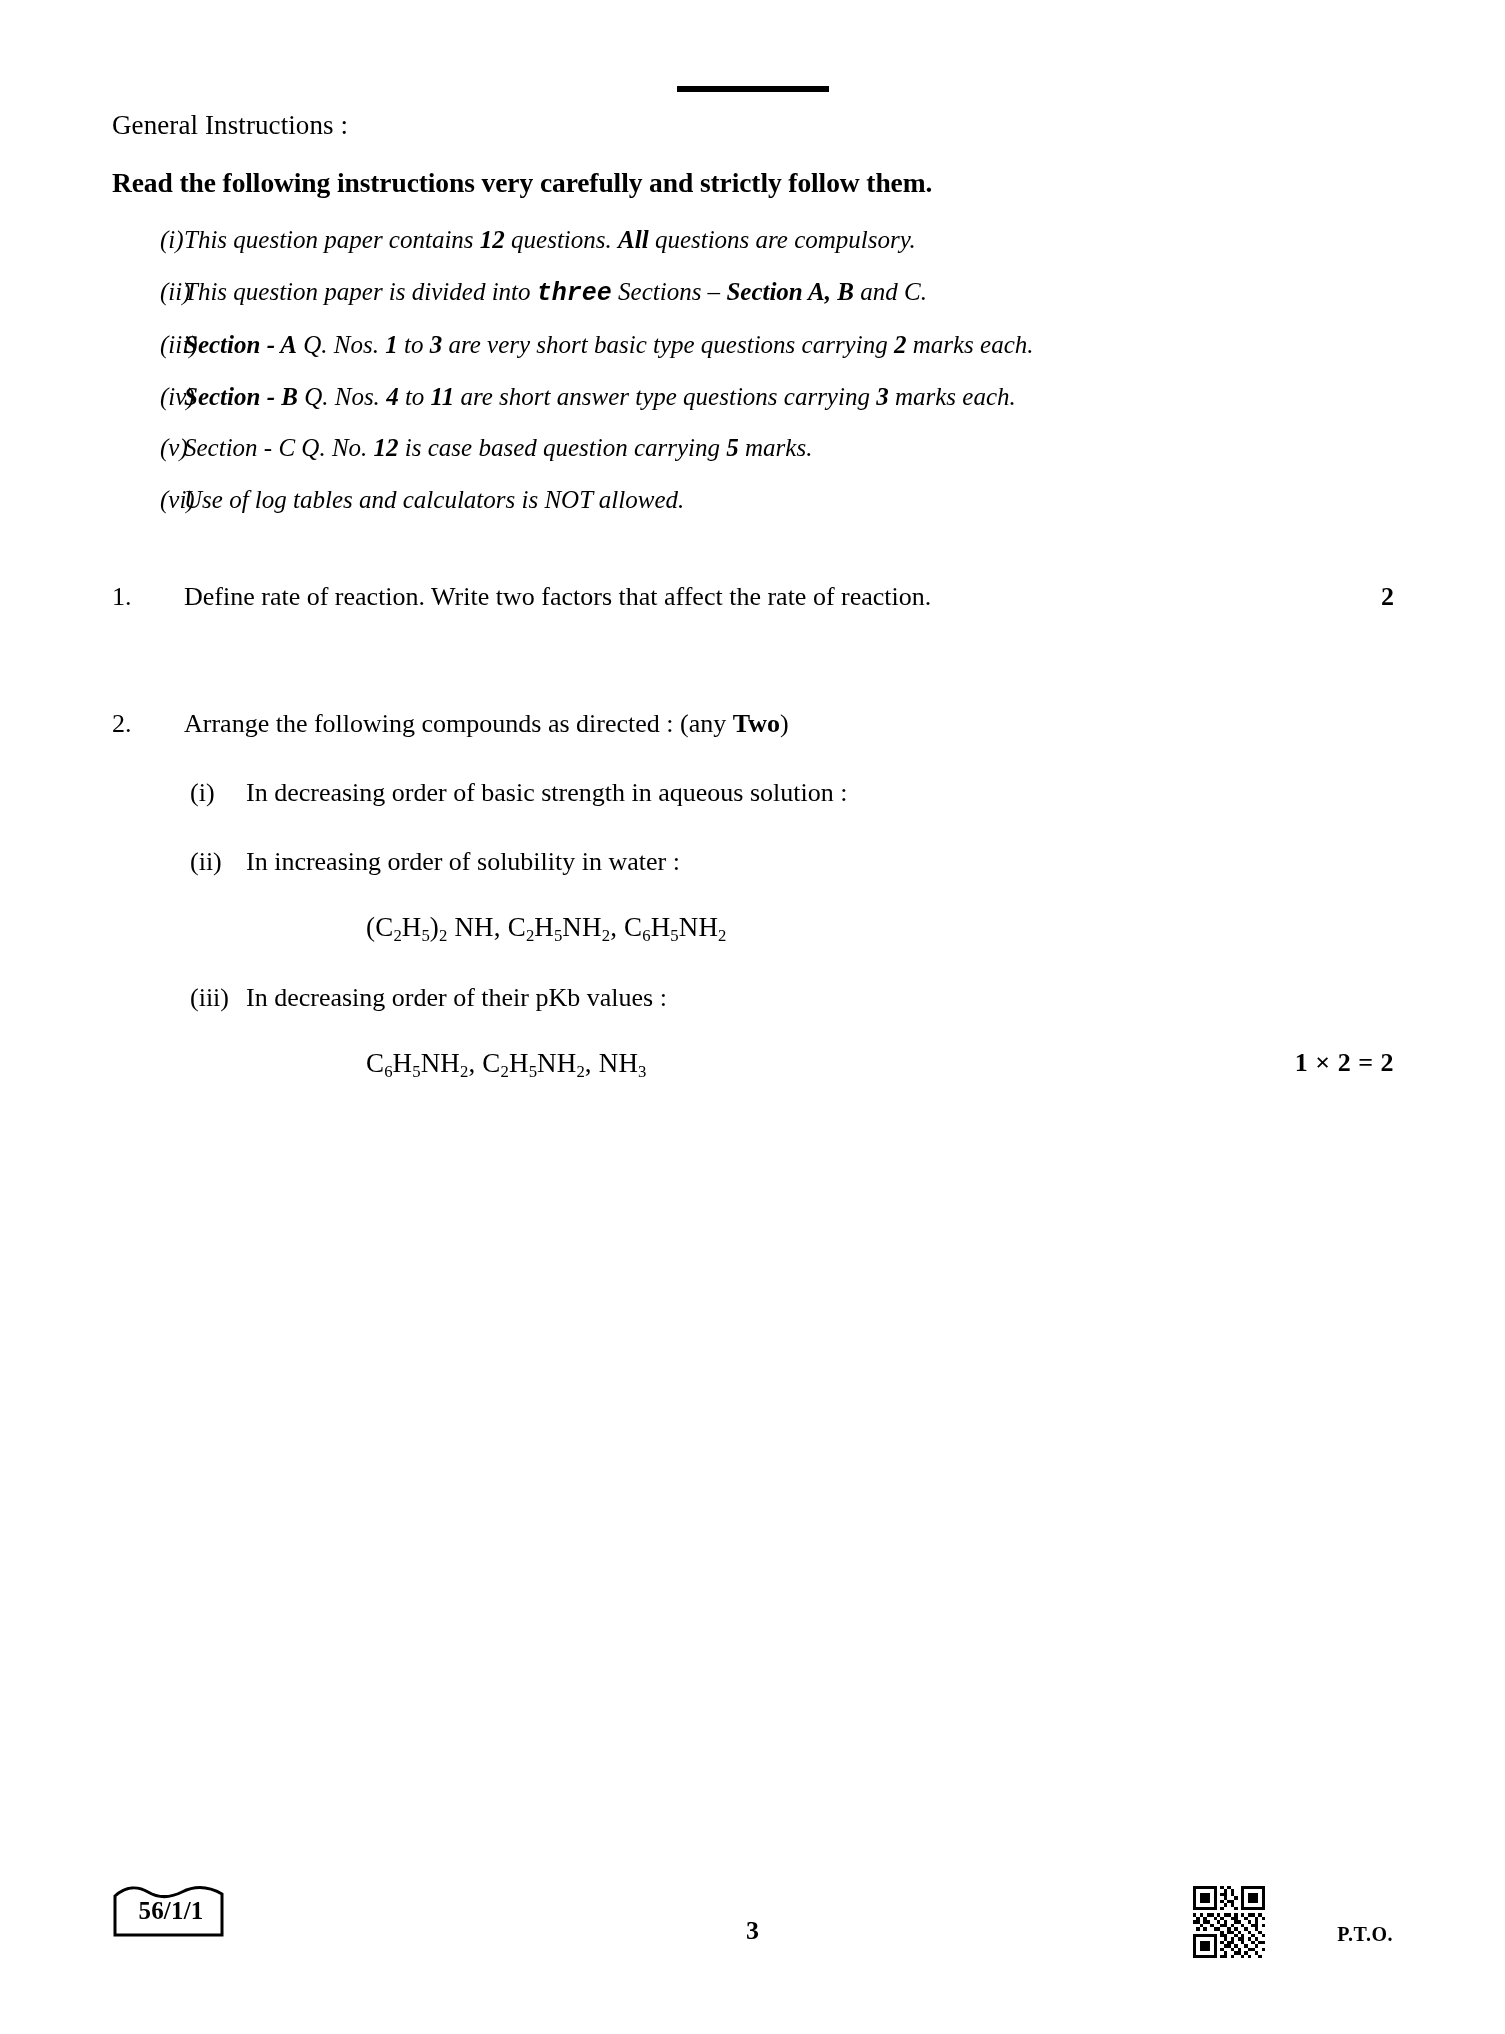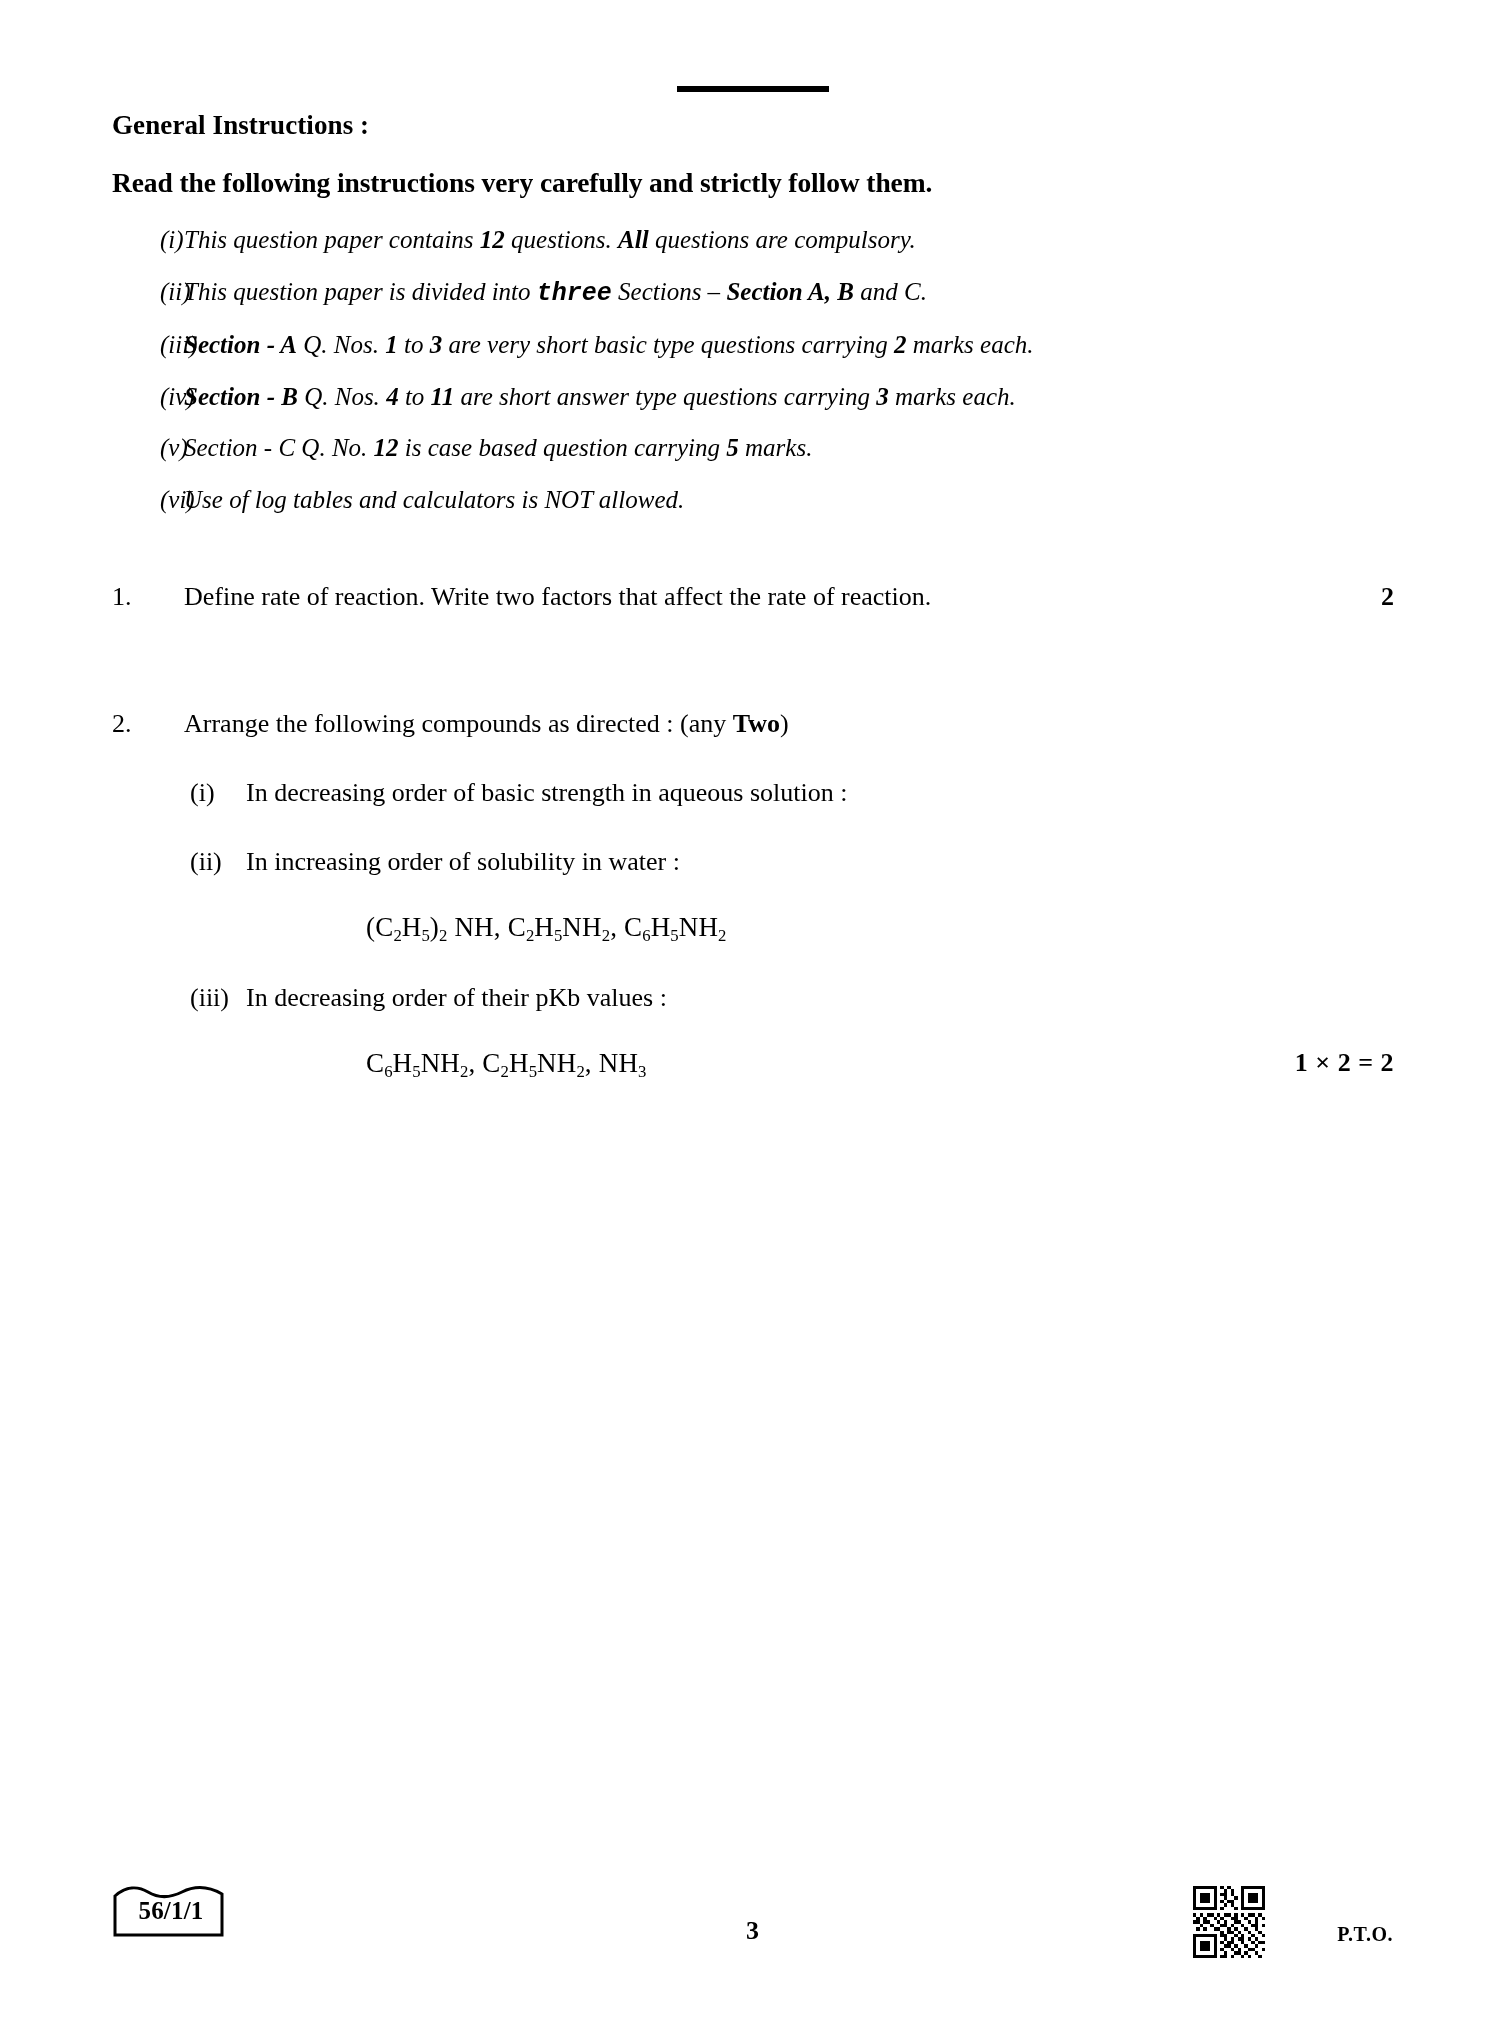--- a/index.html
+++ b/index.html
@@ -40,21 +40,21 @@
 
   
   .content {
     position: absolute;
     top: 110px;
     left: 112px;
     width: 1282px;
   }
 
   .gi-title {
-    font-weight: bold;
+    font-weight: normal;
     font-size: 27px;
     letter-spacing: 0.1px;
     margin: 0 0 26px 0;
     font-stretch: condensed;
   }
   .gi-sub {
     font-weight: bold;
     font-size: 27.5px;
     margin: 0 0 22px 0;
     letter-spacing: -0.1px;

